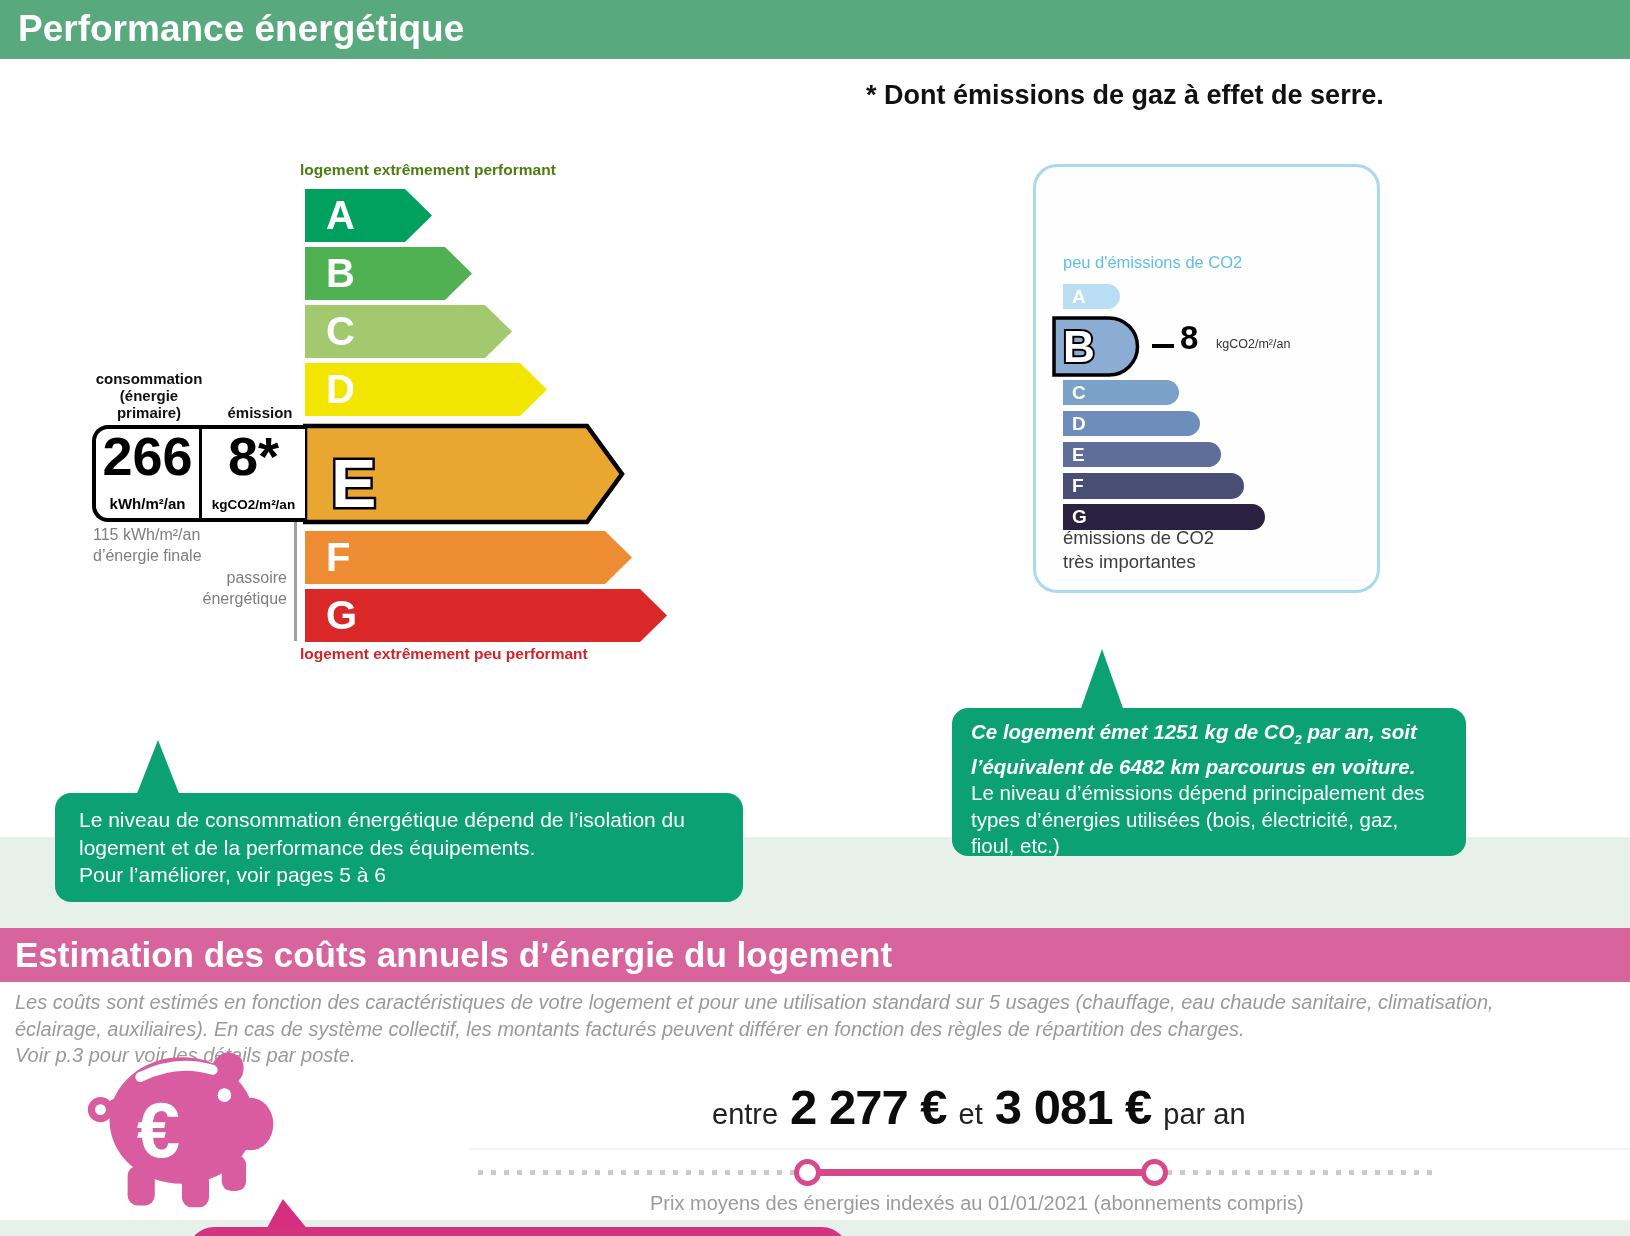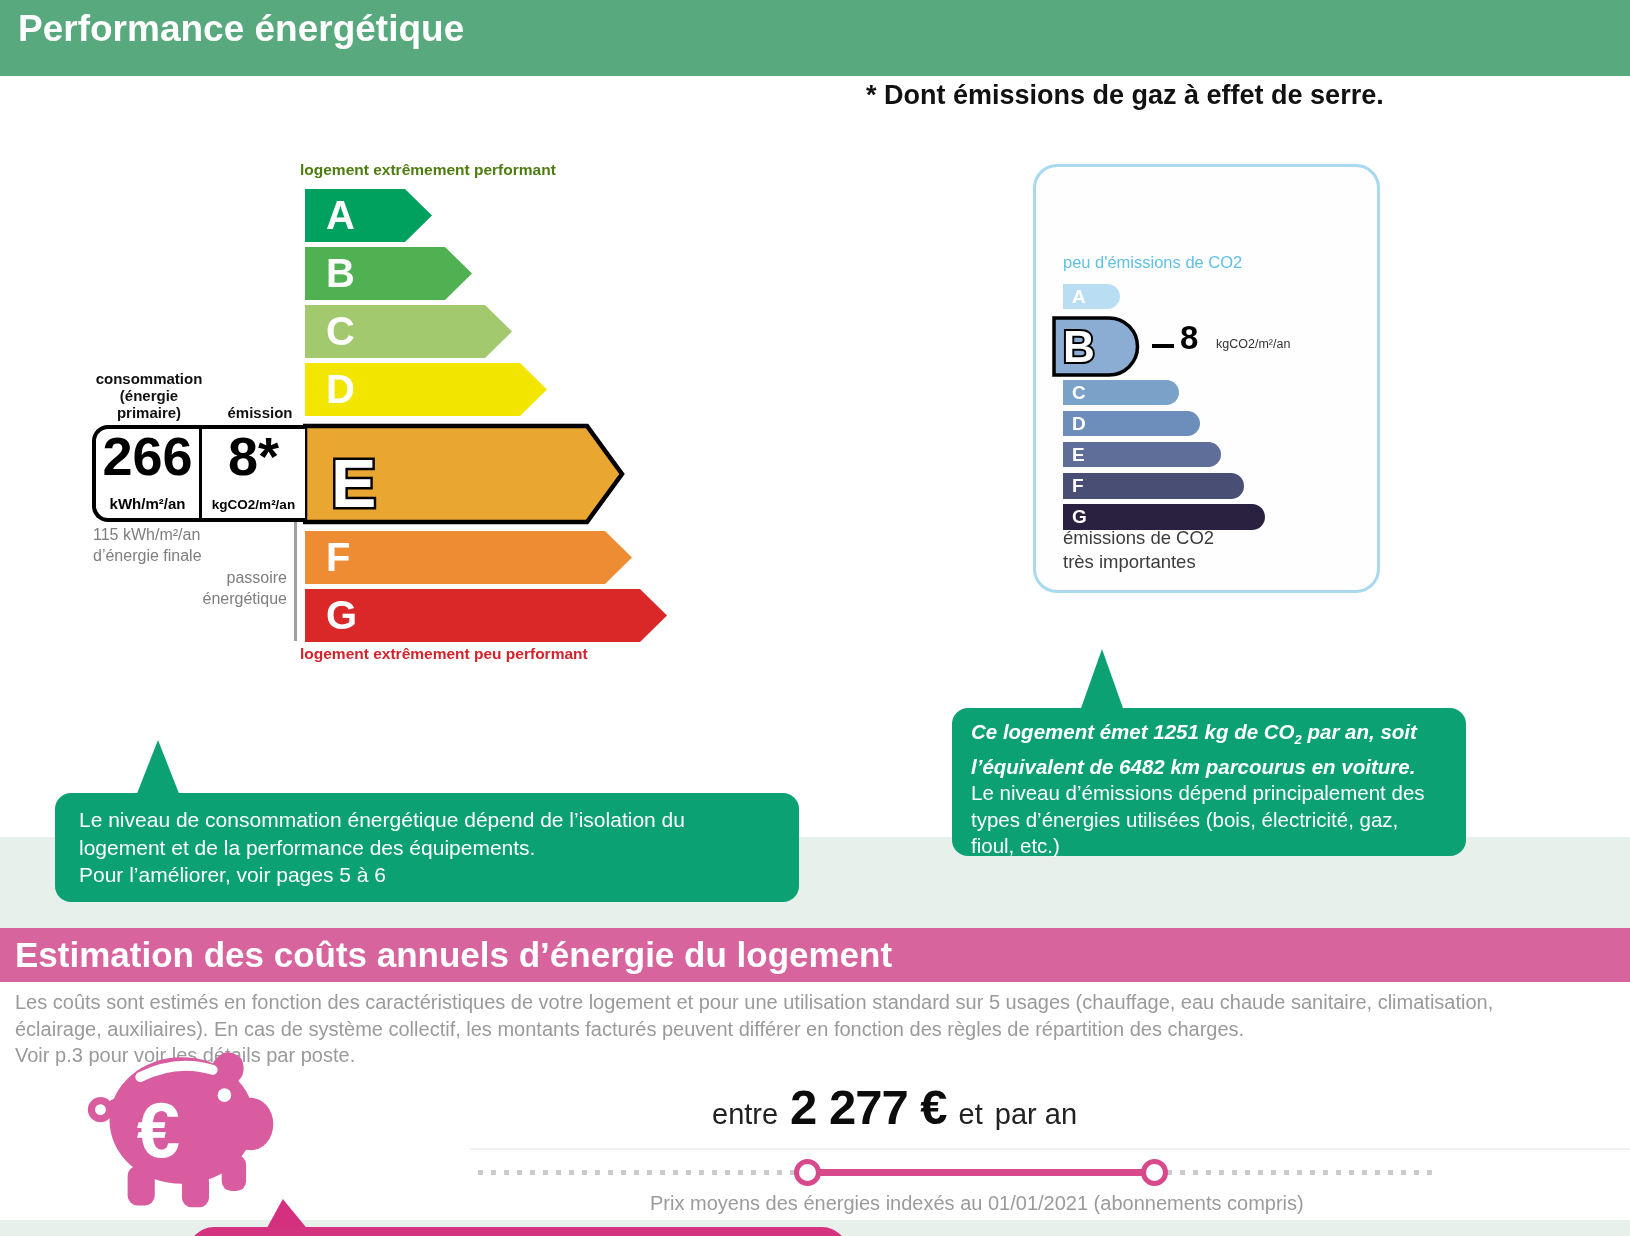--- a/index.html
+++ b/index.html
@@ -3,21 +3,21 @@
 <meta charset="utf-8">
 <style>
   * { margin:0; padding:0; box-sizing:border-box; }
   html,body { background:#fff; }
   body { font-family:"Liberation Sans", sans-serif; }
   #page { position:relative; width:1630px; height:1236px; overflow:hidden; background:#fff; }
 
   .abs { position:absolute; }
 
   
-  #header-bar { left:0; top:0; width:1630px; height:76px; background:#58a97e; z-index:3; }
+  #header-bar { left:0; top:0; width:1630px; height:59px; background:#58a97e; z-index:3; }
   #header-title { padding-left:18px; line-height:58px; font-size:37px; font-weight:bold; color:#fff; }
   #pink-bar { left:0; top:928px; width:1630px; height:54px; background:#d8649d; z-index:3; }
   #pink-title { padding-left:15px; line-height:53px; font-size:35px; font-weight:bold; color:#fff; }
 
   
   #band1 { left:0; top:837px; width:1630px; height:91px; background:#e7f0ea; z-index:0; }
   #band2 { left:0; top:1220px; width:1630px; height:16px; background:#e7f0ea; z-index:0; }
 
   #ghg-note { left:866px; top:80px; font-size:27px; font-weight:bold; color:#111; z-index:1; }
 
@@ -73,28 +73,28 @@
   .b-letter { font-size:44px; font-weight:bold; fill:#fff; stroke:#000; stroke-width:4px; paint-order:stroke; font-family:"Liberation Sans",sans-serif; }
   #co2-line { left:1152px; top:344px; width:22px; height:4px; background:#000; z-index:2; }
   #co2-value { left:1180px; top:319px; font-size:33px; font-weight:bold; color:#000; z-index:2; }
   #co2-unit { left:1216px; top:337px; font-size:12.5px; color:#333; z-index:2; }
   #co2-bottom { left:1063px; top:526px; font-size:18.5px; color:#3c3c3c; line-height:24px; z-index:2; }
 
   
   .callout { background:#0ba173; border-radius:16px; color:#fff; z-index:2; }
   .callout-tri { background:#0ba173; clip-path:polygon(50% 0, 0 100%, 100% 100%); z-index:2; }
   #co-left-tri { left:136px; top:740px; width:44px; height:56px; }
-  #co-left { left:55px; top:793px; width:744px; height:109px; padding:13px 24px; font-size:21px; line-height:27.5px; }
+  #co-left { left:55px; top:793px; width:688px; height:109px; padding:13px 24px; font-size:21px; line-height:27.5px; }
   #co-right-tri { left:1080px; top:649px; width:44px; height:62px; }
   #co-right { left:952px; top:708px; width:514px; height:148px; padding:11px 19px; font-size:20.5px; line-height:26.5px; }
   #co-right b { display:block;font-style:italic; }
   #co-right sub { font-size:13px; }
 
   
-  #costs-desc { left:15px; top:989px; font-size:20px; color:#9a9a9a; line-height:26.5px; z-index:1; }
+  #costs-desc { left:15px; top:989px; font-size:20px; color:#9a9a9a; line-height:26.5px; z-index:1;font-style:italic; }
   #faint-line { left:470px; top:1148px; width:1160px; height:2px; background:#f1f1f1; }
 
   #piggy { left:86px; top:1036px; width:190px; height:178px; z-index:1; }
   #piggy .euro-text { font-size:86px; font-weight:bold; fill:#fff; font-family:"Liberation Sans",sans-serif; }
 
   #price-row { left:712px; top:1079px; display:flex; align-items:baseline; gap:12px; z-index:1; white-space:nowrap; }
   .price-small { font-size:29px; color:#222; }
   .price-big { font-size:49px; font-weight:bold; color:#0c0c0c; letter-spacing:-1px; }
 
   #dots { left:478px; top:1170px; width:962px; height:5px;
@@ -258,20 +258,21 @@
     </g>
     <circle cx="153" cy="62" r="7.5" fill="#fff"></circle>
     <path d="M60,42 Q100,22 140,34" fill="none" stroke="#fff" stroke-width="11" stroke-linecap="round"></path>
     <text class="euro-text" x="56" y="130">€</text>
   </svg>
 
   <div class="abs" id="price-row">
     <span class="price-small">entre</span>
     <span class="price-big">2 277 €</span>
     <span class="price-small">et</span>
+    <span class="price-big">3 081 €</span>
     <span class="price-small">par an</span>
   </div>
 
   <div class="abs" id="dots"></div>
   <div class="abs" id="range-bar"></div>
   <div class="abs range-dot" id="range-dot-1"></div>
   <div class="abs range-dot" id="range-dot-2"></div>
 
   <div class="abs" id="index-note">Prix moyens des énergies indexés au 01/01/2021  (abonnements compris)</div>
 

